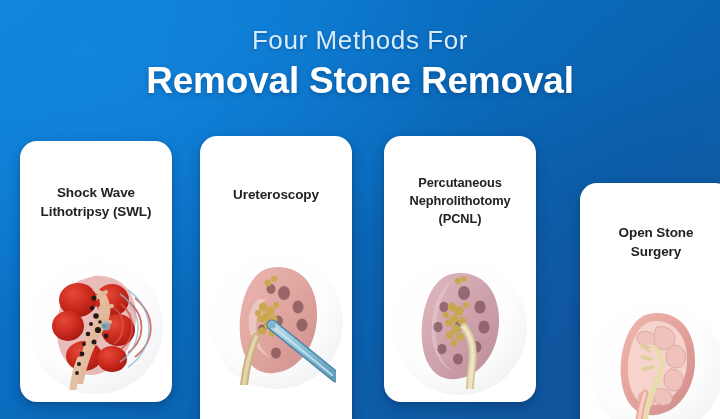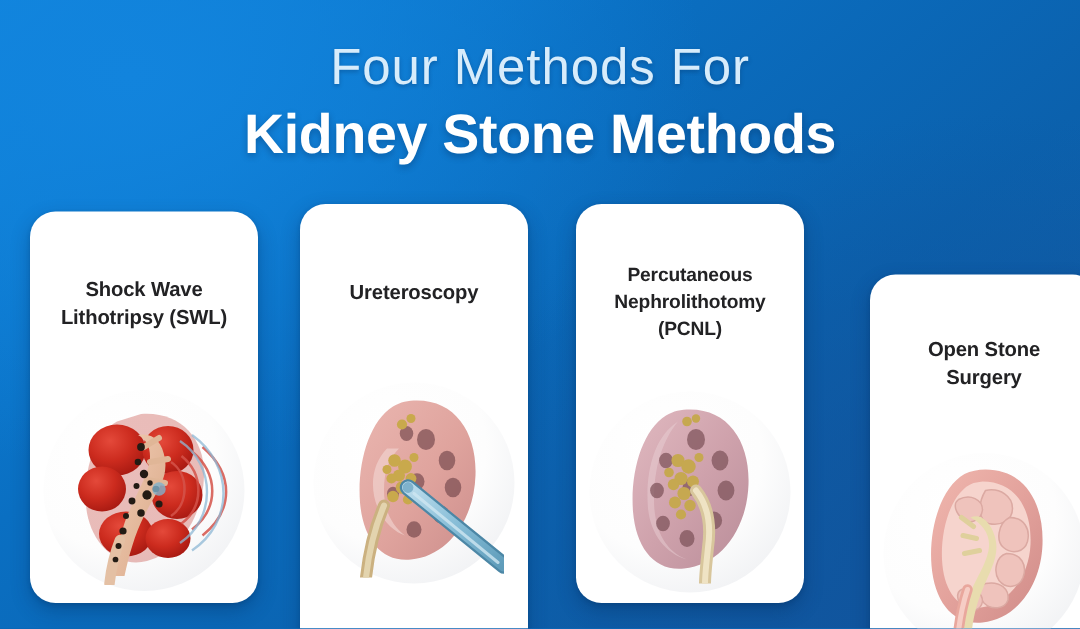--- a/index.html
+++ b/index.html
@@ -14,21 +14,21 @@
     width:720px; height:419px;
     background:
       radial-gradient(ellipse 620px 420px at 12% 12%, #1284dd 0%, rgba(18,132,221,0) 62%),
       radial-gradient(ellipse 560px 480px at 92% 96%, #10539c 0%, rgba(16,83,156,0) 68%),
       linear-gradient(140deg, #0f86de 0%, #0a6fc2 34%, #0b61ad 66%, #14599f 100%);
     overflow:hidden;
   }
   
   .header { position:absolute; top:26px; left:0; width:720px; text-align:center; }
   .subtitle {
-    font-size:34px; font-weight:400; letter-spacing:.6px;
+    font-size:26px; font-weight:400; letter-spacing:.6px;
     color:#d7ecfb;
     text-shadow:0 1px 3px rgba(0,30,70,.30);
     line-height:1.12;
   }
   .maintitle {
     margin-top:5px;
     font-size:37px; font-weight:bold; letter-spacing:-.2px;
     color:#ffffff;
     text-shadow:0 2px 5px rgba(0,32,74,.33);
     line-height:1.12;
@@ -78,21 +78,21 @@
   }
   .disc svg { display:block; }
 </style>
 </head>
 <body>
 
 <div id="infographic">
 
   <div class="header">
     <div class="subtitle">Four Methods For</div>
-    <div class="maintitle">Kidney Stone Methods</div>
+    <div class="maintitle">Removal Stone Removal</div>
   </div>
 
   <div class="cards">
 
     <div class="card c1">
       <div class="card-title">Shock Wave
 Lithotripsy (SWL)</div>
       <div class="art-wrap">
         <div class="disc">
           <svg width="120" height="126" viewBox="0 0 120 126">

